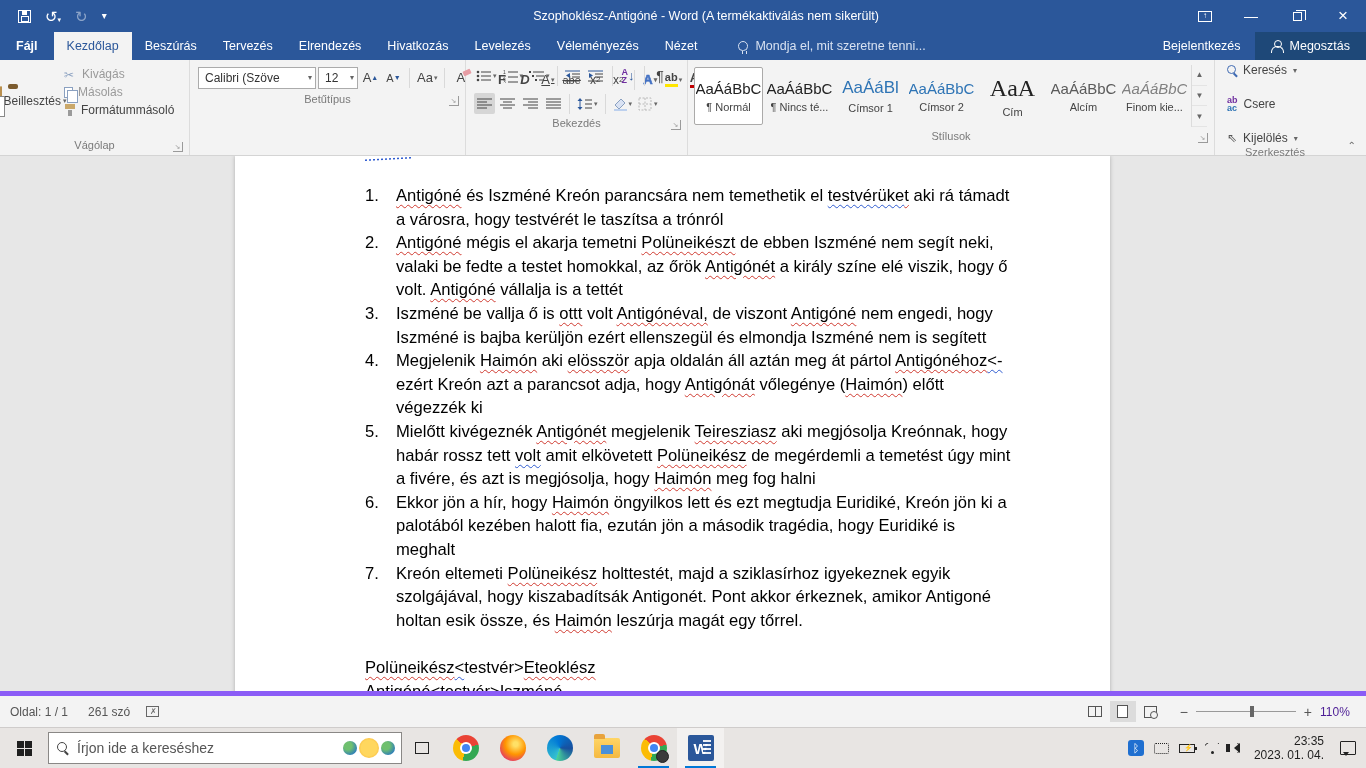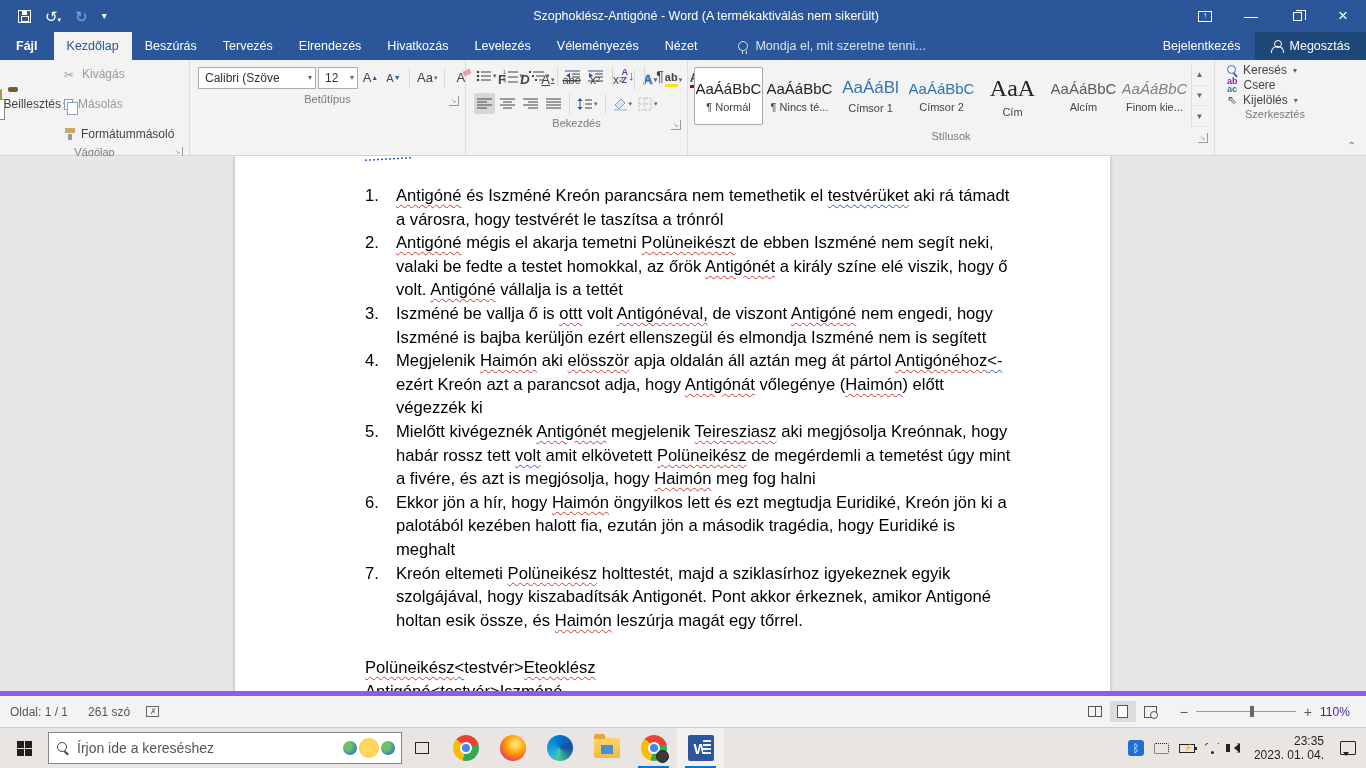--- a/index.html
+++ b/index.html
@@ -39,21 +39,21 @@
   
   .ribbon { height:96px; background:#f3f3f3; border-bottom:1px solid #d4d4d4; display:flex; flex:0 0 auto; font-size:12px; color:#444; position:relative; }
   .rgroup { display:flex; flex-direction:column; border-right:1px solid #dcdcdc; position:relative; padding:3px 4px 0 4px; }
   .rgroup-body { flex:1; display:flex; }
   .rgroup-label { height:17px; text-align:center; font-size:11px; color:#7a7a7a; line-height:15px; position:relative; }
   .launcher { position:absolute; right:2px; bottom:3px; width:10px; height:10px; border-right:1px solid #9a9a9a; border-bottom:1px solid #9a9a9a; font-size:7px; color:#9a9a9a; line-height:9px; text-align:center; cursor:default; }
   .bigbtn { width:58px; display:flex; flex-direction:row; align-items:center; justify-content:center; gap:2px; cursor:default; }
   .clipboard { width:26px; height:30px; background:#e8c27d; border:1px solid #b98f4e; border-radius:2px; position:relative; }
   .clipboard::before { content:""; position:absolute; top:-3px; left:7px; width:10px; height:5px; background:#7b5b2e; border-radius:2px; }
   .clipboard::after { content:""; position:absolute; right:-4px; bottom:-2px; width:14px; height:19px; background:#fff; border:1px solid #888; }
-  .smallcmds { display:flex; flex-direction:column; justify-content:flex-start; padding:4px 2px; gap:16px; }
+  .smallcmds { display:flex; flex-direction:column; justify-content:flex-start; padding:4px 2px; gap:4px; }
   .scmd { display:flex; align-items:center; gap:5px; color:#9a9a9a; white-space:nowrap; cursor:default; }
   .scmd.on { color:#444; }
   .cut-ic { position:relative; width:13px; height:12px; display:inline-block; }
   .cut-ic::before { content:"✂"; font-size:12px; color:#8aa0c0; line-height:12px; }
   .copy-ic { width:9px; height:11px; border:1px solid #8aa0c0; background:#fff; position:relative; display:inline-block; }
   .copy-ic::before { content:""; position:absolute; top:2px; left:2px; width:9px; height:11px; border:1px solid #8aa0c0; background:#fff; }
   .brush-ic { width:12px; height:12px; position:relative; display:inline-block; }
   .brush-ic::before { content:""; position:absolute; top:0; left:1px; width:10px; height:5px; background:#caa86a; }
   .brush-ic::after { content:""; position:absolute; top:6px; left:4px; width:4px; height:6px; background:#9a9a9a; }
 
@@ -80,21 +80,21 @@
   .stylecard { width:69px; height:58px; display:flex; flex-direction:column; align-items:center; justify-content:center; gap:4px; border:1px solid transparent; border-radius:2px; cursor:default; }
   .stylecard.selected { border:1px solid #abaaa9; background:#fff; box-shadow:0 0 0 1px #fff inset; }
   .st-preview { font-size:15px; white-space:nowrap; overflow:hidden; max-width:66px; color:#222; }
   .st-name { font-size:11px; color:#444; white-space:nowrap; overflow:hidden; max-width:66px; }
   .st-h1 { color:#2e74b5; } .st-h2 { color:#2e74b5; }
   .st-title { font-size:24px; font-family:"Liberation Serif", serif; }
   .st-sub { color:#5a5a5a; } .st-subtle { color:#808080; font-style:italic; }
   .styles-scroll { width:16px; height:62px; border-left:1px solid #dcdcdc; display:flex; flex-direction:column; }
   .styles-scroll div { flex:1; display:flex; align-items:center; justify-content:center; font-size:8px; color:#666; border-bottom:1px solid #e4e4e4; }
 
-  .editgrp-body { display:flex; flex-direction:column; justify-content:center; gap:0; padding:0 8px; }
+  .editgrp-body { display:flex; flex-direction:column; justify-content:center; gap:19px; padding:0 8px; }
   .editrow { display:flex; align-items:center; gap:6px; white-space:nowrap; color:#444; cursor:default; }
   .editrow .car { font-size:8px; color:#666; }
   .mag { width:10px; height:10px; position:relative; display:inline-block; }
   .mag::before { content:""; position:absolute; top:0; left:0; width:7px; height:7px; border:1.6px solid #3f6ab2; border-radius:50%; }
   .mag::after { content:""; position:absolute; bottom:-1px; right:-1px; width:5px; height:1.6px; background:#3f6ab2; transform:rotate(45deg); }
   .abac { font-size:9px; font-weight:bold; color:#7030a0; line-height:8px; display:inline-block; text-align:left; }
   .abac .b { color:#2e74b5; }
   .cursor-ic { font-size:12px; color:#555; }
   .collapse-arrow { position:absolute; right:10px; bottom:4px; color:#666; font-size:10px; }
 

